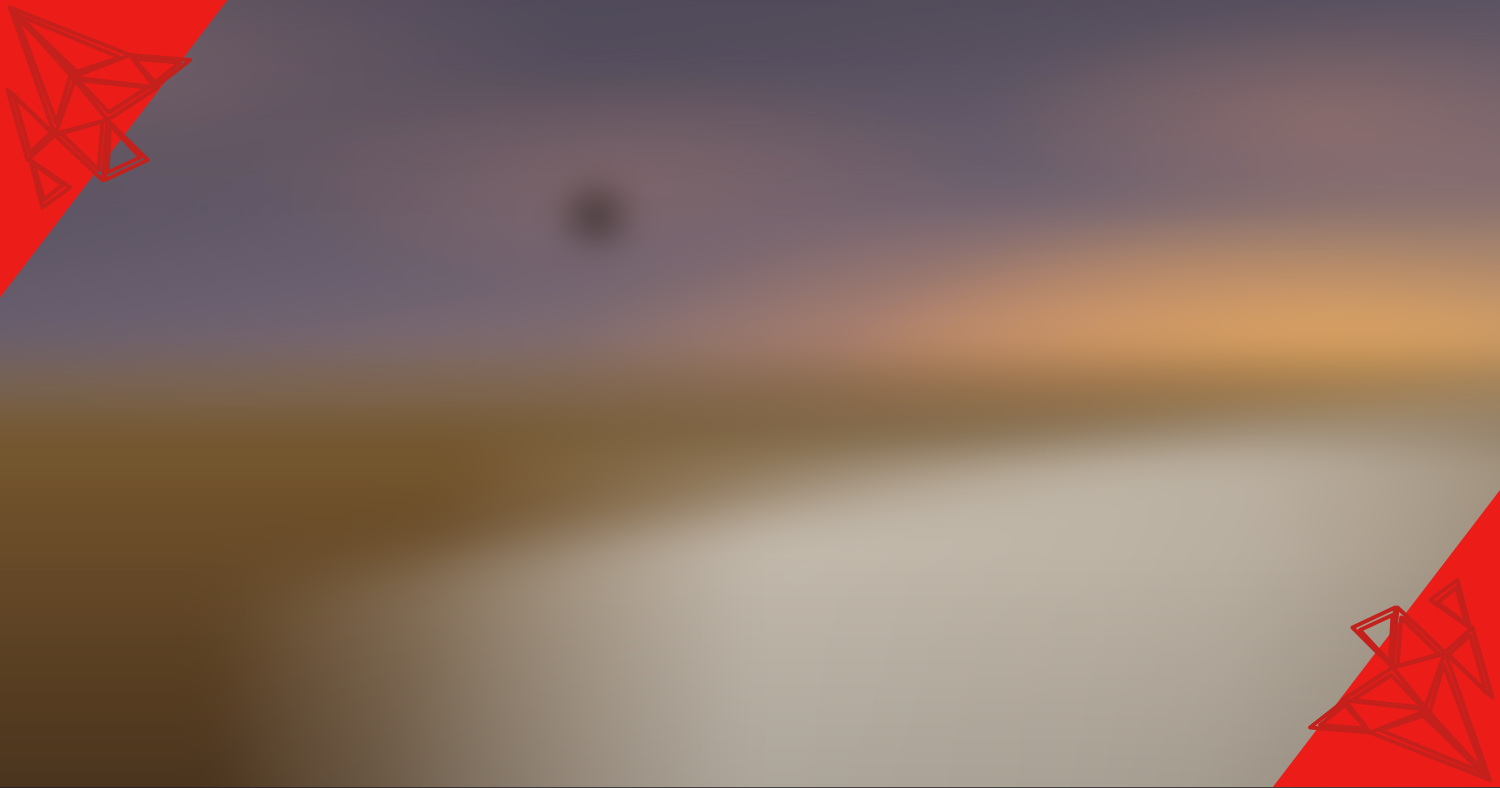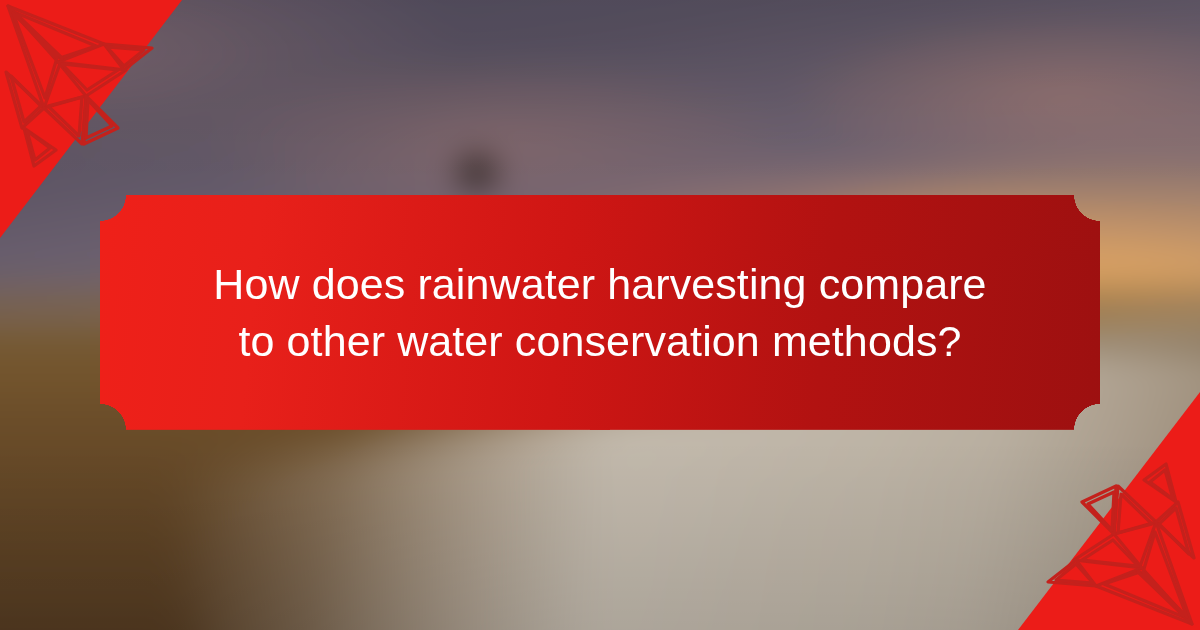--- a/index.html
+++ b/index.html
@@ -196,17 +196,14 @@
       <path d="M11 76 L41 106 L24 122 Z"></path>
       <path d="M104 44 L152 48 L124 70 Z"></path>
       <path d="M107 47 L144 50 L124 66 Z"></path>
       <path d="M86 96 L118 128 L84 144 Z"></path>
       <path d="M88 100 L112 126 L86 138 Z"></path>
       <path d="M24 128 L56 150 L34 166 Z"></path>
       <path d="M27 131 L50 148 L35 160 Z"></path>
     </g>
   </svg>
 
-  <div class="card">
-    <h1 class="card-title">How does rainwater harvesting compare to other water conservation methods?</h1>
-  </div>
 
 </div>
 
 </body></html>

